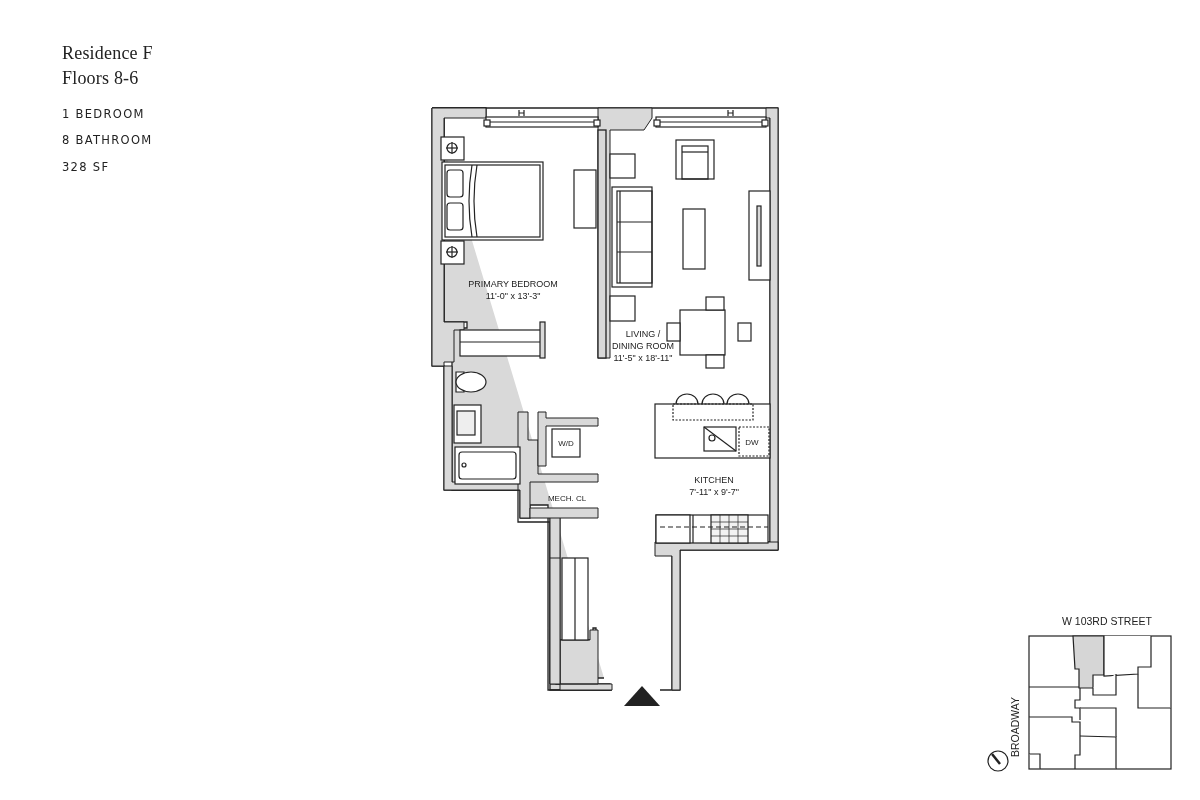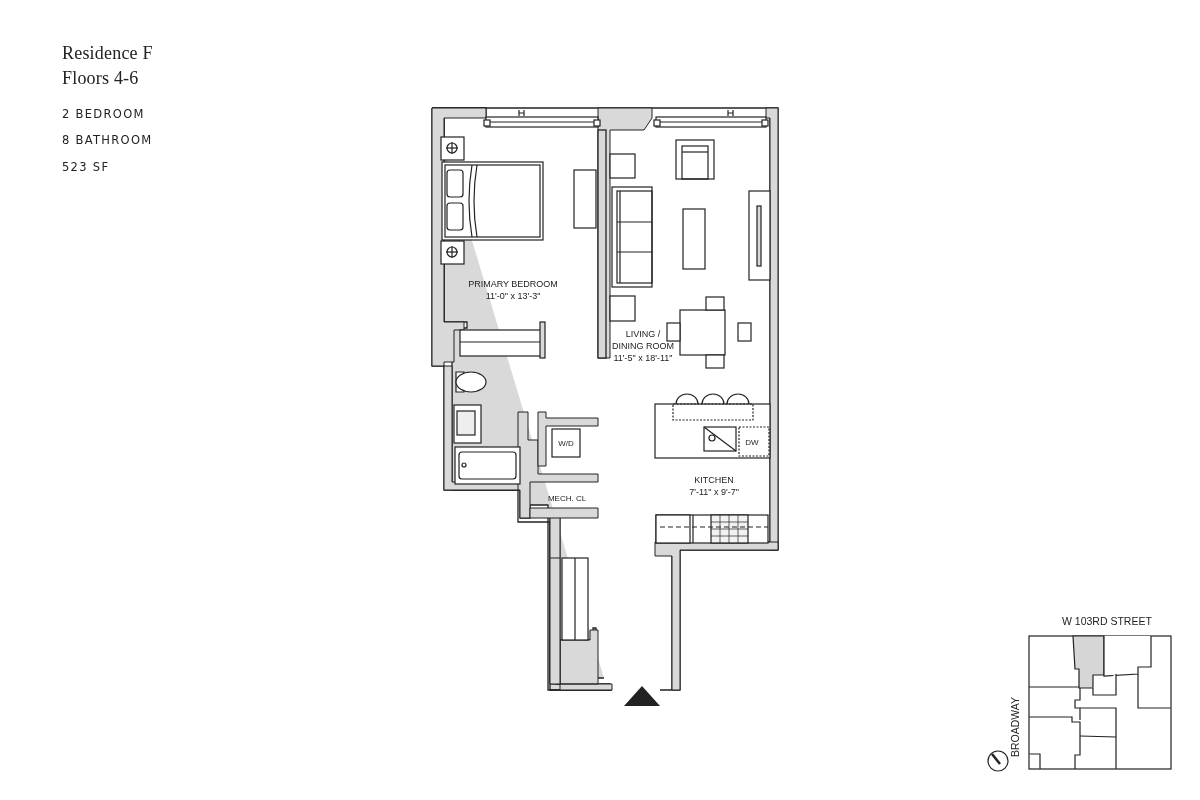--- a/index.html
+++ b/index.html
@@ -8,25 +8,25 @@
   .spec{position:absolute;left:62px;font-family:"DejaVu Sans",sans-serif;font-size:11.5px;letter-spacing:1.3px;color:#222;}
   .plan{position:absolute;left:0;top:0;}
   .lbl{font-family:"Liberation Sans",sans-serif;font-size:9px;fill:#222;text-anchor:middle;}
   .key-street{font-family:"Liberation Sans",sans-serif;font-size:10.5px;fill:#222;}
 </style>
 </head>
 <body>
 
 <div class="title">
   <div>Residence F</div>
-  <div>Floors 4-6</div>
+  <div>Floors 8-6</div>
 </div>
-<div class="spec" style="top:107px">2 BEDROOM</div>
+<div class="spec" style="top:107px">1 BEDROOM</div>
 <div class="spec" style="top:133px">8 BATHROOM</div>
-<div class="spec" style="top:160px">523 SF</div>
+<div class="spec" style="top:160px">328 SF</div>
 
 <svg class="plan" width="1200" height="800" viewBox="0 0 1200 800">
   <g stroke="#222" stroke-width="1.3" fill="none">
 
     <g fill="#d9d9d9" stroke="#222">
 
       <path d="M432,108 L486,108 L486,116 L444,116 L444,322 L467,322 L467,328 L452,328 L452,490 L520,490 L520,518 L530,518 L530,505 L548,505 L548,690 L610,690 L610,684 L556,684 L556,640 L593,640 L593,628 L596,628 L596,678 L604,678"></path>
     </g>
   </g>
 

